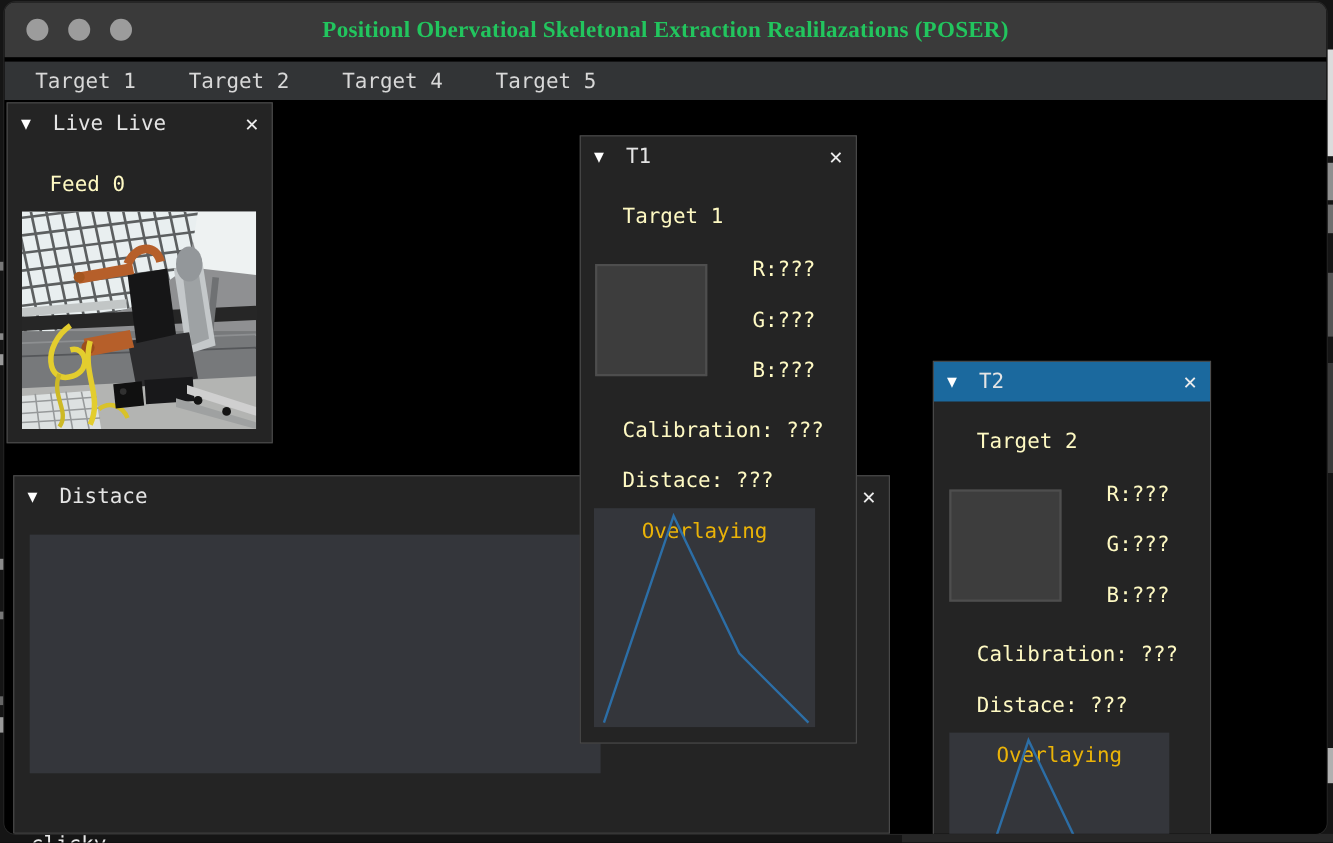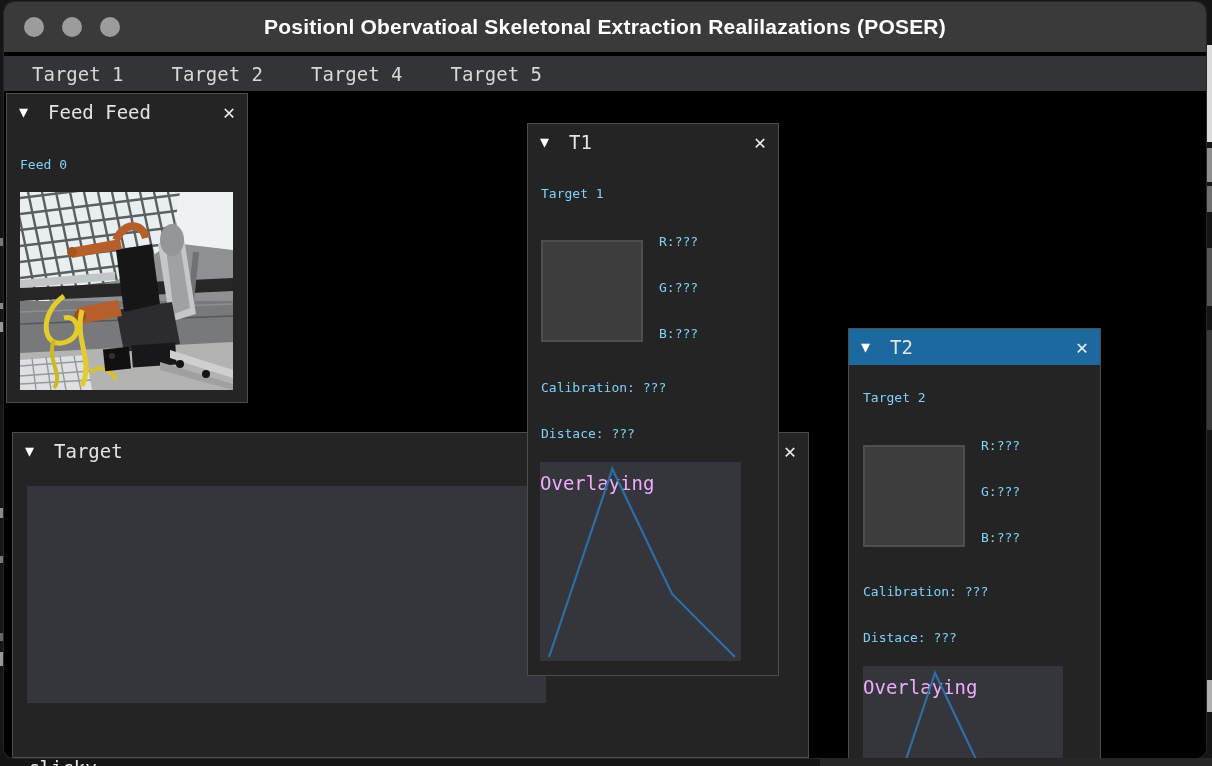--- a/index.html
+++ b/index.html
@@ -10,48 +10,48 @@
   .desktop-text{position:absolute;left:28px;top:757px;z-index:1;color:#e8e8e8;
     font:19px "DejaVu Sans Mono",monospace;}
 
   
   .app-window{position:absolute;left:4px;top:2px;width:1202px;height:756px;z-index:2;
     background:#000;border-radius:10px;overflow:hidden;box-shadow:0 0 0 1px #262626;}
 
   .titlebar{height:50px;background:#3a3a3a;display:flex;align-items:center;position:relative;}
   .traffic{position:absolute;left:20px;top:0;height:50px;display:flex;align-items:center;gap:18px;}
   .light{width:20px;height:20px;border-radius:50%;background:#9c9c9c;}
-  .window-title{flex:1;text-align:center;font-family:Liberation Sans, sans-serif;
-    font-weight:700;font-size:21px;color:#ffffff;letter-spacing:.2px;}
+  .window-title{flex:1;text-align:center;font-family:Liberation Serif, serif;
+    font-weight:700;font-size:21px;color:#22c55e;letter-spacing:.2px;}
 
   .menubar{height:35px;margin-top:4px;background:#323436;display:flex;align-items:center;
     padding-left:28px;gap:48px;font-size:19px;color:#d8d8d8;}
   .menu-item{white-space:pre;cursor:default;}
 
   .content{position:absolute;top:89px;left:0;right:0;bottom:0;background:#000;}
 
   .panel{position:absolute;background:#242424;border:1px solid #4d4d4d;box-sizing:border-box;}
   .panel-header{height:36px;display:flex;align-items:center;padding:0 12px;
     font-size:19px;color:#e4e4e4;}
   .panel-header.active{background:#1b699e;}
   .collapse-icon{font-size:15px;color:#fff;line-height:1;}
   .panel-title{margin-left:20px;white-space:pre;}
   .close-icon{margin-left:auto;font-size:20px;color:#ececec;line-height:1;}
 
-  .mono-label{position:absolute;font-size:13px;color:#7dd3fc;white-space:pre;}
+  .mono-label{position:absolute;font-size:19px;color:#fef9c3;white-space:pre;margin-left:25px;}
 
   .feed-image{position:absolute;left:13px;top:98px;width:213px;height:198px;overflow:hidden;}
   .feed-image svg{display:block;width:100%;height:100%;}
 
   .swatch{position:absolute;width:98px;height:98px;background:#3d3d3d;border:2px solid #4e4e4e;}
 
   .chart{position:absolute;background:#34363b;}
   .chart svg{position:absolute;left:0;top:0;width:100%;height:100%;}
-  .chart-title{position:absolute;top:10px;left:0;width:100%;text-align:left;
-    font-size:19px;color:#f0abfc;white-space:pre;}
+  .chart-title{position:absolute;top:10px;left:0;width:100%;text-align:center;
+    font-size:19px;color:#eab308;white-space:pre;}
 
   .console-output{position:absolute;left:14px;top:53px;width:519px;height:217px;
     background:#34363b;color:#d4d4d4;font-size:16px;}
 </style>
 </head>
 <body>
 
 <div class="frag" style="left:0;top:238px;width:4px;height:8px;background:#777;"></div>
 <div class="frag" style="left:0;top:303px;width:4px;height:6px;background:#888;"></div>
 <div class="frag" style="left:0;top:322px;width:4px;height:10px;background:#999;"></div>
@@ -85,30 +85,30 @@
     <span class="menu-item">Target 2</span>
     <span class="menu-item">Target 4</span>
     <span class="menu-item">Target 5</span>
   </div>
 
   <div class="content">
 
     <div class="panel" style="left:8px;top:341px;width:797px;height:326px;z-index:1;">
       <div class="panel-header">
         <span class="collapse-icon">▼</span>
-        <span class="panel-title">Target</span>
+        <span class="panel-title">Distace</span>
         <span class="close-icon">✕</span>
       </div>
       <div class="console-output"></div>
     </div>
 
     <div class="panel" style="left:2px;top:2px;width:242px;height:310px;z-index:2;">
       <div class="panel-header">
         <span class="collapse-icon">▼</span>
-        <span class="panel-title">Feed Feed</span>
+        <span class="panel-title">Live Live</span>
         <span class="close-icon">✕</span>
       </div>
       <span class="mono-label" style="left:13px;top:63px;">Feed 0</span>
       <div class="feed-image">
         <svg viewBox="0 0 213 198" preserveAspectRatio="none">
           <defs>
             <clipPath id="sky">
                 <polygon points="0,0 160,0 152,50 98,88 0,118"></polygon>
               </clipPath>
           </defs>

